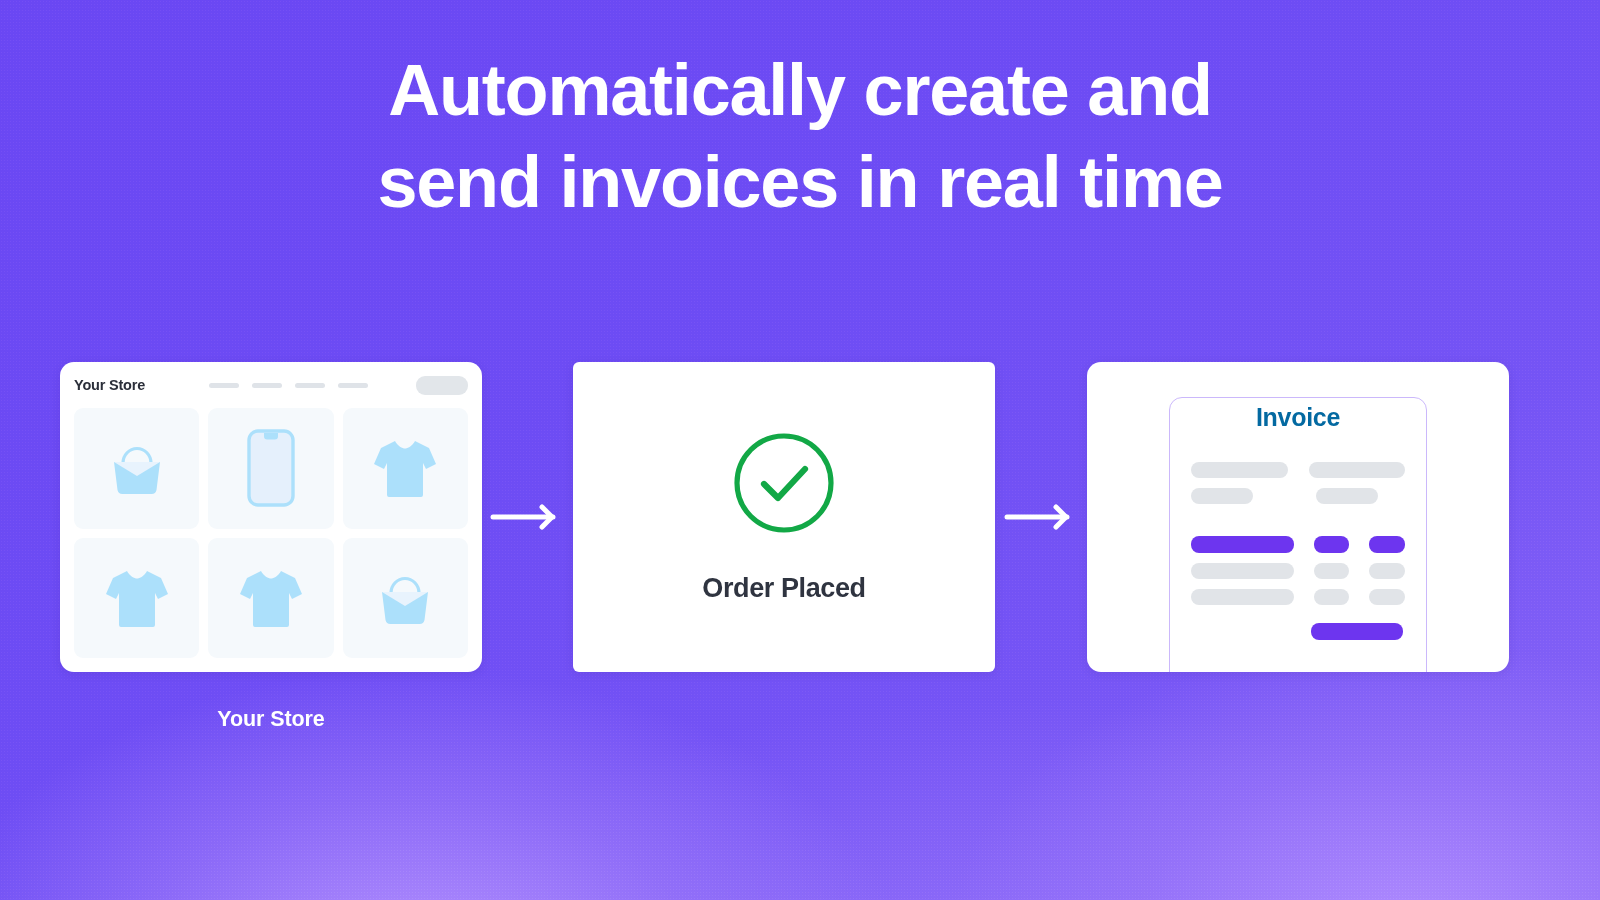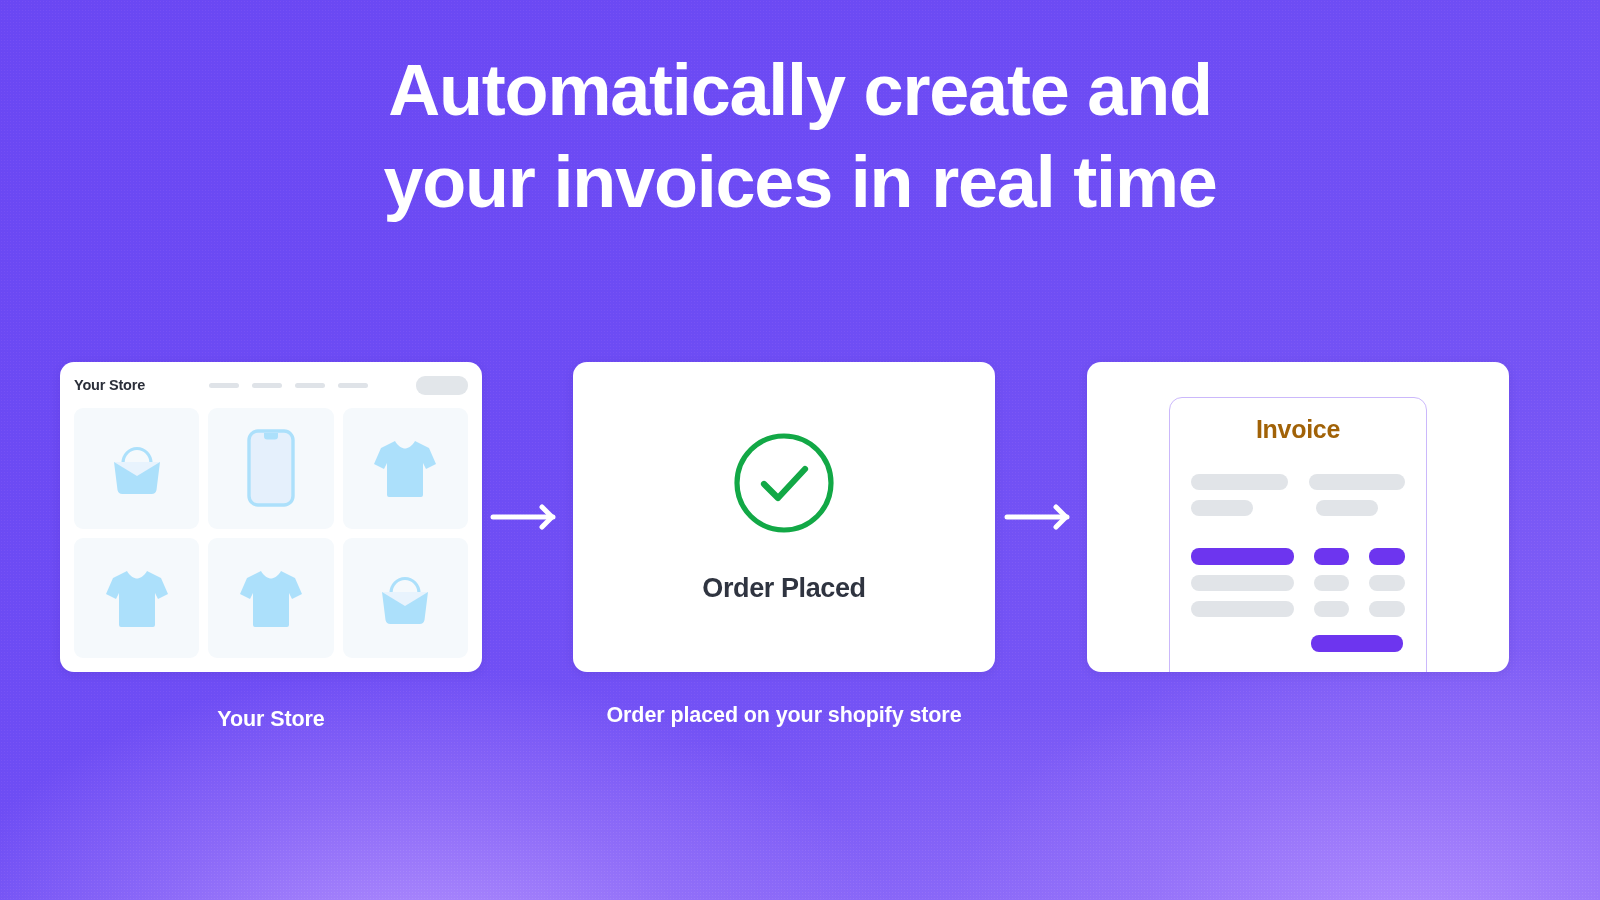--- a/index.html
+++ b/index.html
@@ -73,38 +73,38 @@
   }
   .tile svg{ display:block; }
 
   
   .arrow{ position:absolute; top:142px; width:72px; height:26px; }
 
   
   #step-order{ left:573px; width:422px; }
   #order-card{
     width:422px; height:310px;
-    display:flex; flex-direction:column; align-items:center; justify-content:center;
+    display:flex; flex-direction:column; align-items:center; justify-content:center;border-radius:6px;
   }
   #check-circle{ width:104px; height:104px; }
   #order-text{
     margin-top:38px; font-size:27px; font-weight:bold; color:#2f3440; letter-spacing:-.4px;
   }
 
   
   #step-invoice{ left:1087px; width:422px; }
   #invoice-card{ width:422px; height:310px; position:relative; }
   #invoice-doc{
     position:absolute; left:82px; top:35px; width:258px; height:300px;
     border:1.5px solid #cbb8fb; border-radius:13px 13px 0 0;
     background:#fff;
   }
   #invoice-title{
-    text-align:center; margin-top:17px;
-    font-size:25px; font-weight:bold; color:#a16207; letter-spacing:-.3px;
+    text-align:center; margin-top:5px;
+    font-size:25px; font-weight:bold; color:#0369a1; letter-spacing:-.3px;
   }
   #invoice-rows{ padding:30px 21px 0 21px; }
   .inv-row{ display:flex; align-items:center; margin-bottom:10px; }
   .bar{ height:16px; border-radius:8px; background:#e1e4e8; }
   .bar.purple{ background:#6d35ef; }
   .bar.tall{ height:17px; }
   .w-long{ width:104px; }
   .w-mid{ width:62px; }
   .w-sm{ width:36px; }
   .gap-mid{ margin-left:20px; }
@@ -115,21 +115,21 @@
 </head>
 <body>
 
 <div id="bg-base"></div>
 <div id="bg-noise"></div>
 
 <div id="wrap">
 
   <h1 id="headline">
     <span class="l">Automatically create and</span>
-    <span class="l">your invoices in real time</span>
+    <span class="l">send invoices in real time</span>
   </h1>
 
   <div id="steps">
 
     <div class="step" id="step-store">
       <div class="card" id="store-card">
         <div id="store-header">
           <span id="store-name">Your Store</span>
           <span id="store-nav">
             <span class="nav-dash"></span>
@@ -195,21 +195,20 @@
     </div>
 
     <div class="step" id="step-order">
       <div class="card" id="order-card">
         <svg id="check-circle" viewBox="0 0 104 104">
           <circle cx="52" cy="52" r="47" fill="none" stroke="#12a846" stroke-width="5.2"></circle>
           <path d="M32 53l14 14 27-29" fill="none" stroke="#12a846" stroke-width="6.2" stroke-linecap="round" stroke-linejoin="round"></path>
         </svg>
         <div id="order-text">Order Placed</div>
       </div>
-      <div class="caption" style="margin-top:28px; padding:0 20px;">Order placed on your shopify store</div>
     </div>
 
     <div class="arrow" style="left:1004px;">
       <svg width="72" height="26" viewBox="0 0 72 26">
         <path d="M3 13h60" stroke="#fff" stroke-width="5" stroke-linecap="round" fill="none"></path>
         <path d="M52 3l10 10-10 10" stroke="#fff" stroke-width="5" stroke-linecap="round" stroke-linejoin="round" fill="none"></path>
       </svg>
     </div>
 
     <div class="step" id="step-invoice">

